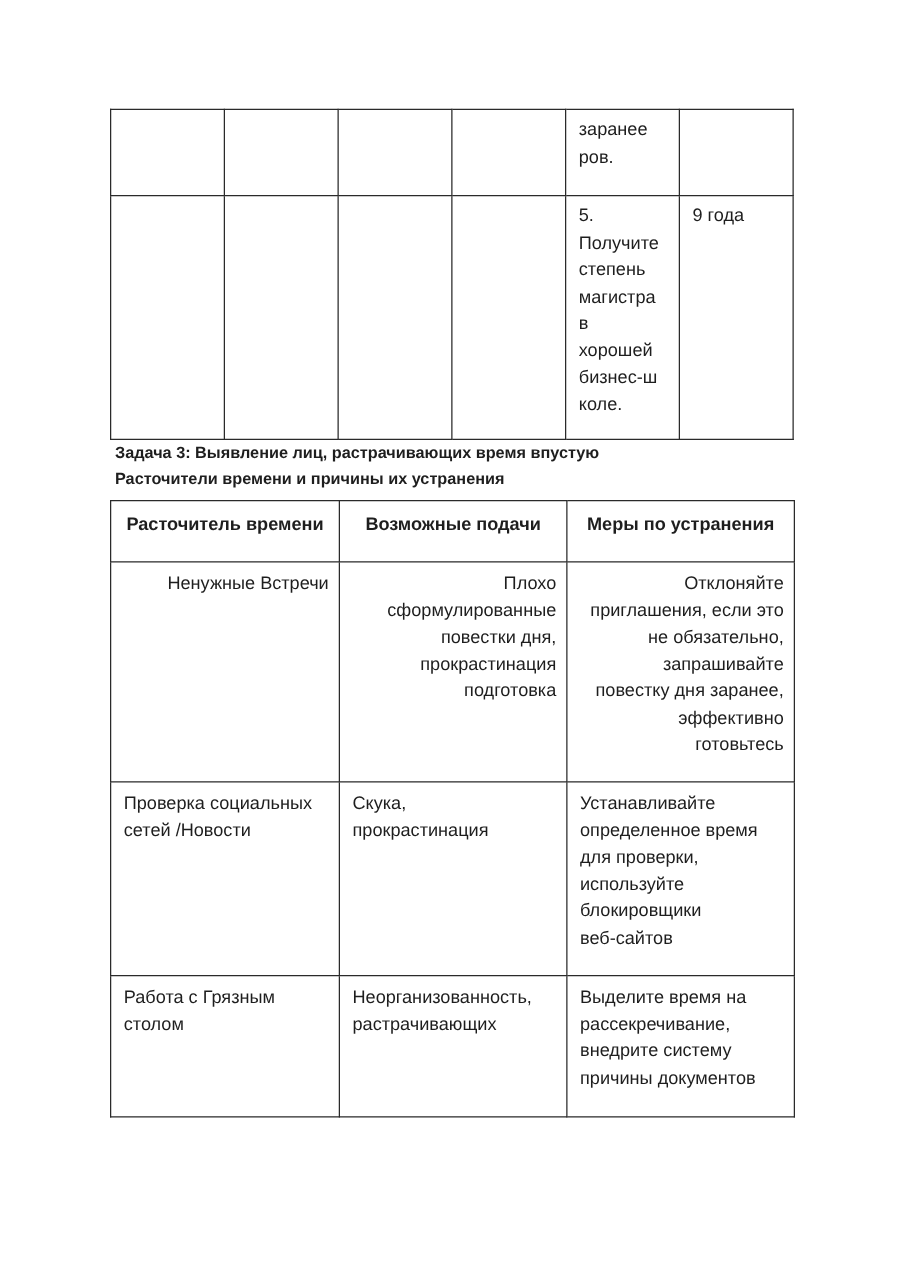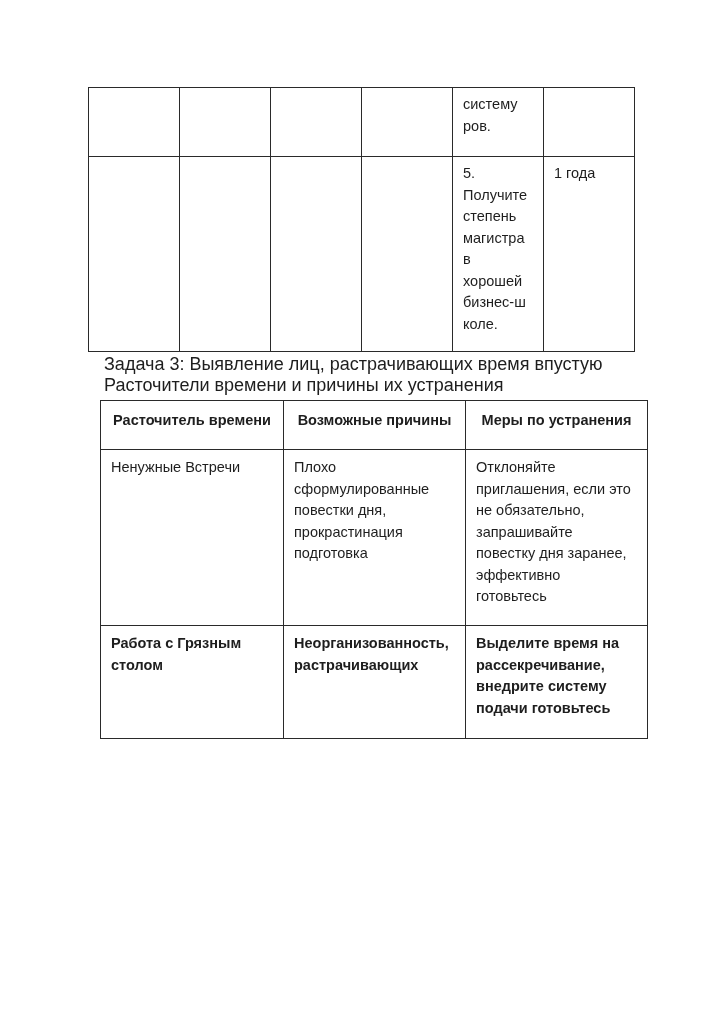--- a/index.html
+++ b/index.html
@@ -7,29 +7,29 @@
          font-family: "Liberation Sans", sans-serif; color: #1e1e1e; font-size: 14.5px; }
   table { border-collapse: collapse; position: absolute; table-layout: fixed; }
   td, th { border: 1.5px solid #2a2a2a; vertical-align: top; padding: 0; }
   .cell { padding: 8px 8px 0 10px; line-height: 21.5px; white-space: pre-line; }
   #t1 { left: 88px; top: 87px; width: 547px; }
   #t1 col { width: 91px; }
   #t1 tr.r1 td { height: 68px; }
   #t1 tr.r2 td { height: 194px; }
   #t1 .cell { padding-top: 6px; }
   #t1 tr.r2 .cell { padding-top: 6px; }
-  .heading { position: absolute; left: 104px; font-weight: normal; font-size: 18px; }
+  .heading { position: absolute; left: 92px; font-weight: bold; font-size: 13px; }
   #h1 { top: 354px; }
   #h2 { top: 375px; }
-  #t2 { left: 88px; top: 400px; width: 547px; margin-left: 12px; }
+  #t2 { left: 88px; top: 400px; width: 547px; }
   #t2 th { height: 48px; font-weight: bold; text-align: center; vertical-align: top; }
   #t2 th .cell { padding: 9px 4px 0 4px; text-align: center; }
-  #t2 tr.b1 td { height: 175px; }
+  #t2 tr.b1 td { height: 175px; text-align: right; }
   #t2 tr.b2 td { height: 154px; }
-  #t2 tr.b3 td { height: 112px; font-weight: bold; }
+  #t2 tr.b3 td { height: 112px; }
   #t2 .cell { padding: 7px 8px 0 10px; }
 </style>
 </head>
 <body>
 
 <table id="t1">
   <colgroup>
       <col>
       <col>
       <col>
@@ -45,21 +45,21 @@
     <td>
           <div class="cell"></div>
         </td>
     <td>
           <div class="cell"></div>
         </td>
     <td>
           <div class="cell"></div>
         </td>
     <td>
-          <div class="cell">систему
+          <div class="cell">заранее
 ров.</div>
         </td>
     <td>
           <div class="cell"></div>
         </td>
   </tr>
   <tr class="r2">
     <td>
           <div class="cell"></div>
         </td>
@@ -76,42 +76,42 @@
           <div class="cell">5.
 Получите
 степень
 магистра
 в
 хорошей
 бизнес-ш
 коле.</div>
         </td>
     <td>
-          <div class="cell">1 года</div>
+          <div class="cell">9 года</div>
         </td>
   </tr>
 </tbody>
   </table>
 
 <div id="h1" class="heading">Задача 3: Выявление лиц, растрачивающих время впустую</div>
 <div id="h2" class="heading">Расточители времени и причины их устранения</div>
 
 <table id="t2">
   <colgroup>
       <col style="width:183px">
       <col style="width:182px">
       <col style="width:182px">
     </colgroup>
   <tbody>
       <tr>
     <th>
           <div class="cell">Расточитель времени</div>
         </th>
     <th>
-          <div class="cell">Возможные причины</div>
+          <div class="cell">Возможные подачи</div>
         </th>
     <th>
           <div class="cell">Меры по устранения</div>
         </th>
   </tr>
   <tr class="b1">
     <td>
           <div class="cell">Ненужные Встречи</div>
         </td>
     <td>
@@ -124,30 +124,48 @@
     <td>
           <div class="cell">Отклоняйте
 приглашения, если это
 не обязательно,
 запрашивайте
 повестку дня заранее,
 эффективно
 готовьтесь</div>
         </td>
   </tr>
+  <tr class="b2">
+    <td>
+          <div class="cell">Проверка социальных
+сетей /Новости</div>
+        </td>
+    <td>
+          <div class="cell">Скука,
+прокрастинация</div>
+        </td>
+    <td>
+          <div class="cell">Устанавливайте
+определенное время
+для проверки,
+используйте
+блокировщики
+веб-сайтов</div>
+        </td>
+  </tr>
   <tr class="b3">
     <td>
           <div class="cell">Работа с Грязным
 столом</div>
         </td>
     <td>
           <div class="cell">Неорганизованность,
 растрачивающих</div>
         </td>
     <td>
           <div class="cell">Выделите время на
 рассекречивание,
 внедрите систему
-подачи готовьтесь</div>
+причины документов</div>
         </td>
   </tr>
 </tbody>
   </table>
 
 </body></html>

